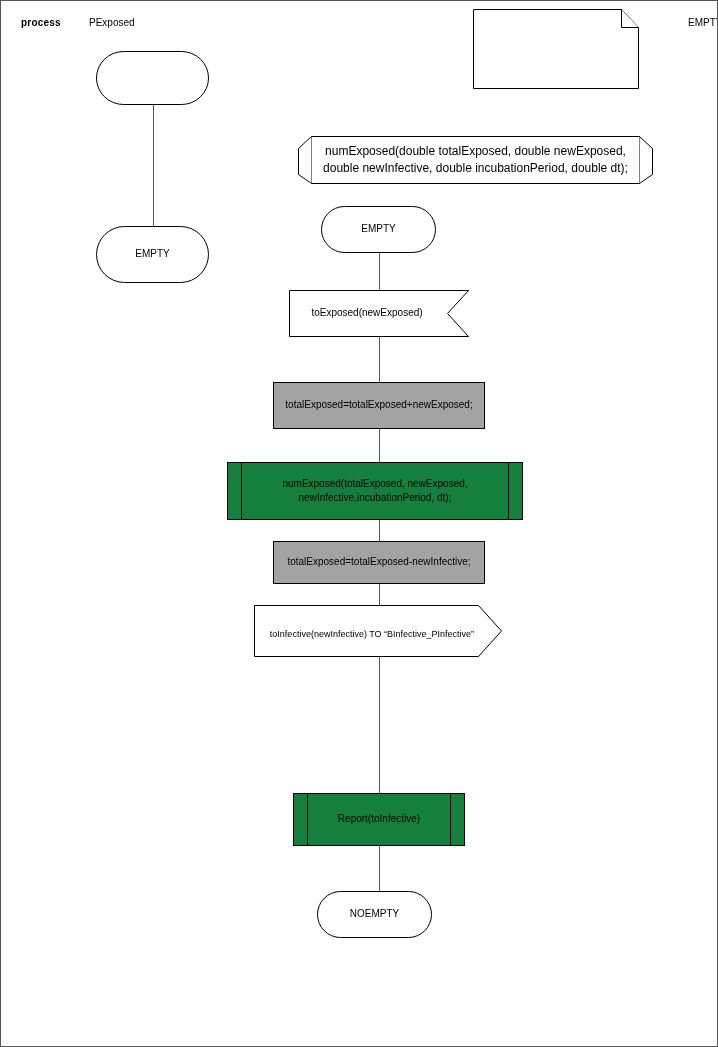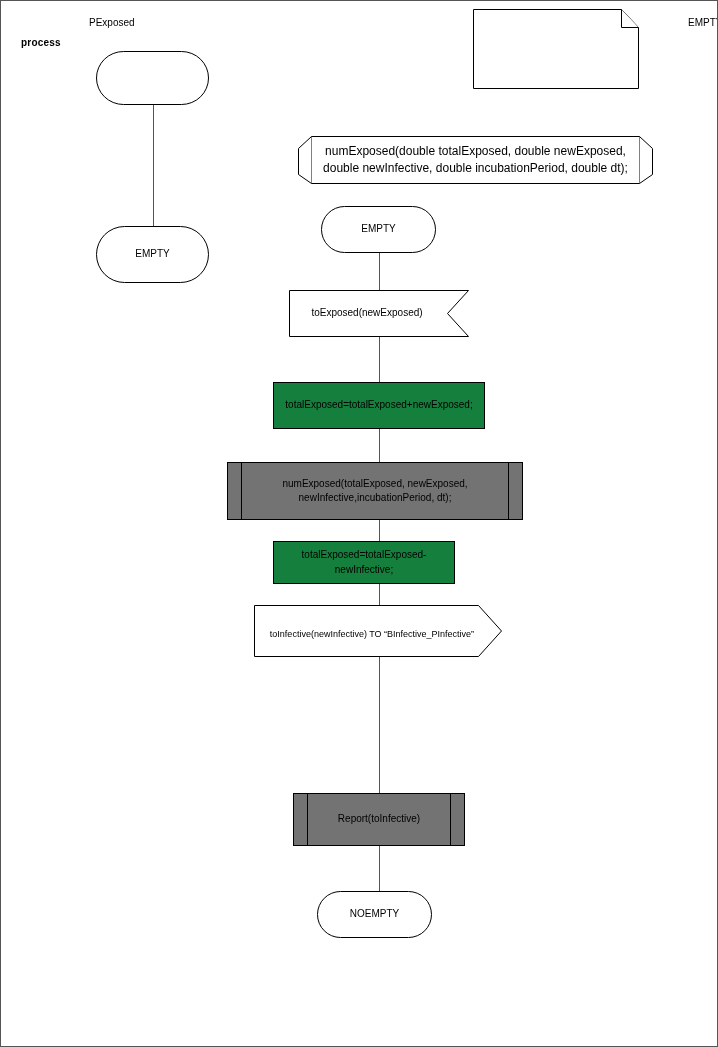--- a/index.html
+++ b/index.html
@@ -21,21 +21,20 @@
   }
   .abs { position: absolute; }
 
   
   .hdr-process {
     left: 20px; top: 16px;
     font-size: 10px;
     font-weight: bold;
     color: #000000;
     letter-spacing: 0.2px;
-    margin-top: 20px;
   }
   .hdr-name {
     left: 88px; top: 16px;
     font-size: 10px;
     color: #000000;
   }
   .hdr-empty2 {
     left: 687px; top: 16px;
     font-size: 10px;
     color: #000000;
@@ -107,41 +106,41 @@
     width: 180px; height: 47px;
   }
 
   
   .task1 {
     left: 272px; top: 381px;
     width: 212px; height: 47px;
   }
   .task2 {
     left: 272px; top: 540px;
-    width: 182px; height: 43px;
+    width: 212px; height: 43px;
   }
   .task-box {
     border: 1px solid #000000;
     box-sizing: border-box;
-    background: #15803d;
+    background: #a3a3a3;
   }
 
   
   .proccall1 {
     left: 226px; top: 461px;
     width: 296px; height: 58px;
   }
   .proccall2 {
     left: 292px; top: 792px;
     width: 172px; height: 53px;
   }
   .pcall {
     border: 1px solid #000000;
     box-sizing: border-box;
-    background: #737373;
+    background: #15803d;
   }
   .pcall .bar {
     position: absolute;
     top: 0; bottom: 0;
     width: 0;
     border-left: 1px solid #000000;
   }
   .pcall .bar-l { left: 13px; }
   .pcall .bar-r { right: 13px; }
 

